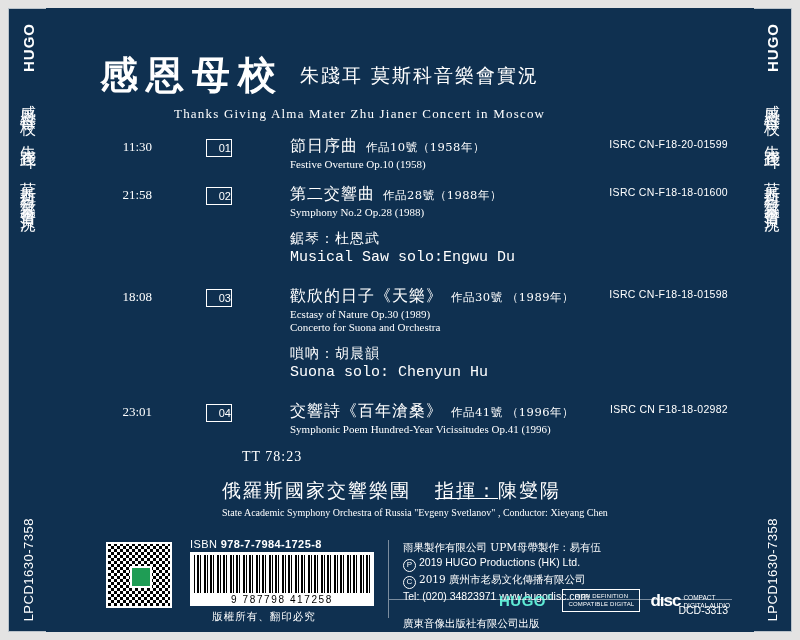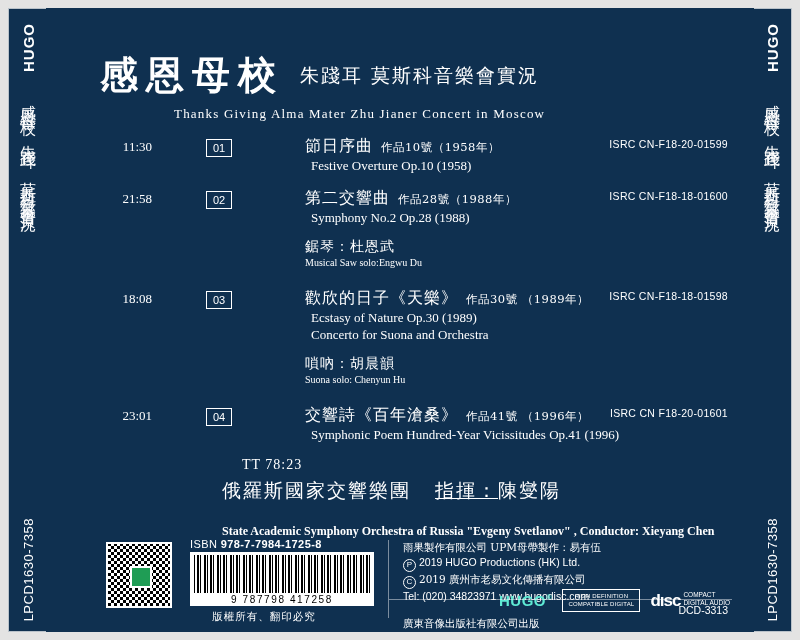--- a/index.html
+++ b/index.html
@@ -119,60 +119,59 @@
   .t-time{
     width:52px;
     text-align:right;
     font-size:13px;
     font-family:"Liberation Serif", serif;
     padding-top:3px;
     white-space:nowrap;
   }
   .t-num{
     width:24px;height:16px;
-    margin:3px 15px 0 10px;
+    margin:3px 0 0 10px;
     border:1px solid #ffffff;
     font-size:11px;
     line-height:16px;
-    text-align:center;
+    text-align:right;
     font-family:"Liberation Sans", sans-serif;
     flex:0 0 auto;
   }
   .t-body{
     margin-left:14px;
     flex:1 1 auto;
   }
   .t-cjk{
     font-size:16px;
     letter-spacing:1px;
     font-family:"DejaVu Serif", serif;
     white-space:nowrap;
   }
   .t-cjk .opus{
     font-size:11.5px;
     letter-spacing:0.5px;
     margin-left:8px;
   }
   .t-en{
-    font-size:13px;
+    font-size:11px;
     margin-top:1px;
     font-family:"Liberation Serif", serif;
     white-space:nowrap;
-    margin-left:6px;
   }
   .t-extra-cjk{
     font-size:14px;
     margin-top:12px;
     letter-spacing:1px;
     font-family:Liberation Serif, serif;
   }
   .t-extra-en{
-    font-size:10px;
+    font-size:15px;
     margin-top:1px;
-    font-family:Liberation Serif, serif;
+    font-family:Liberation Mono, monospace;
   }
   .t-isrc{
     position:absolute;
     right:0;top:2px;
     font-size:10.5px;
     letter-spacing:0.3px;
     font-family:"Liberation Sans", sans-serif;
     white-space:nowrap;
   }
   .tt{
@@ -188,25 +187,24 @@
     position:absolute;left:176px;right:26px;top:470px;
   }
   .perf-cjk{
     font-size:19px;
     letter-spacing:2px;
     font-family:"DejaVu Serif", serif;
     white-space:nowrap;
   }
   .perf-cjk .cond{margin-left:24px;text-decoration:underline;}
   .perf-en{
-    margin-top:20px;
-    font-size:12px;
-    font-family:"Liberation Serif", serif;
-    white-space:nowrap;
-    font-weight:bold;
+    margin-top:3px;
+    font-size:10px;
+    font-family:"Liberation Serif", serif;
+    white-space:nowrap;
   }
 
   
   .bottom{
     position:absolute;
     left:60px;right:22px;bottom:14px;
     height:78px;
   }
   .qr{
     position:absolute;left:0;top:2px;
@@ -303,21 +301,21 @@
   .logo-box{
     border:1px solid #fff;
     padding:3px 5px;
     text-align:center;
     font-family:"Liberation Sans", sans-serif;
     font-size:6px;
     line-height:1.25;
     letter-spacing:0.2px;
   }
   .logo-dd{
-    display:flex;align-items:flex-start;gap:3px;
+    display:flex;align-items:flex-end;gap:3px;
     font-family:"Liberation Sans", sans-serif;
   }
   .dd-mark{
     font-size:17px;font-weight:bold;letter-spacing:-1px;
   }
   .dd-text{font-size:6.5px;line-height:1.25;}
   .dcd{
     position:absolute;right:2px;bottom:-4px;
   }
   .bottom-rule{
@@ -396,21 +394,21 @@
         <div class="t-isrc">ISRC CN-F18-18-01598</div>
       </div>
 
       <div class="track" style="margin-bottom:18px;">
         <div class="t-time">23:01</div>
         <div class="t-num">04</div>
         <div class="t-body">
           <div class="t-cjk"><span>交響詩《百年滄桑》</span><span class="opus">作品41號 （1996年）</span></div>
           <div class="t-en">Symphonic Poem Hundred-Year Vicissitudes  Op.41 (1996)</div>
         </div>
-        <div class="t-isrc">ISRC CN F18-20-01601</div>
+        <div class="t-isrc">ISRC CN F18-18-02982</div>
       </div>
 
 
       <div class="tt">TT  78:23</div>
     </div>
 
     <div class="performers">
       <div class="perf-cjk">
         <span>俄羅斯國家交響樂團</span><span class="cond">指揮：</span><span>陳燮陽</span>
       </div>

